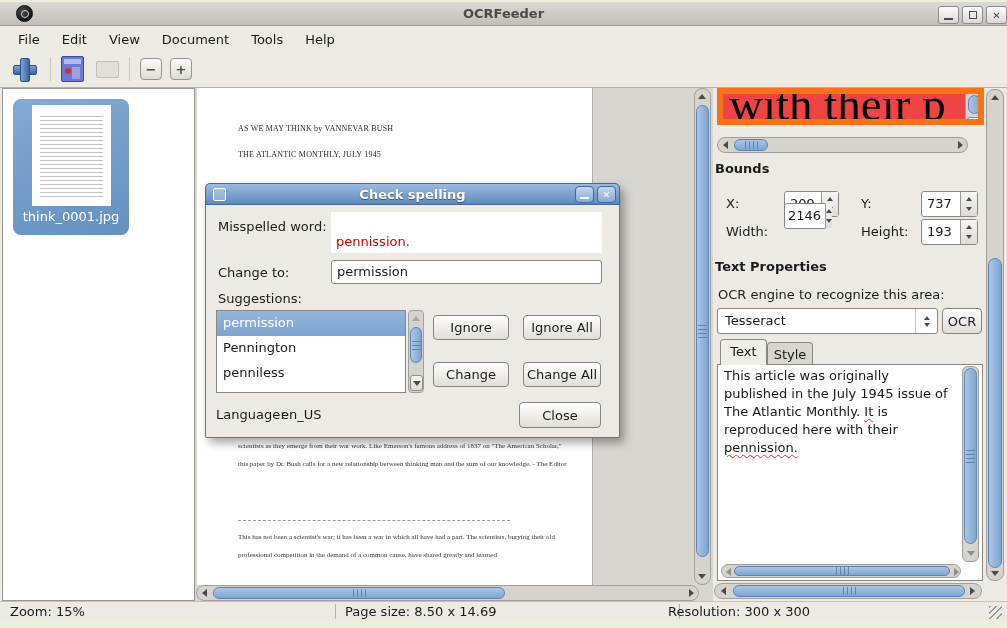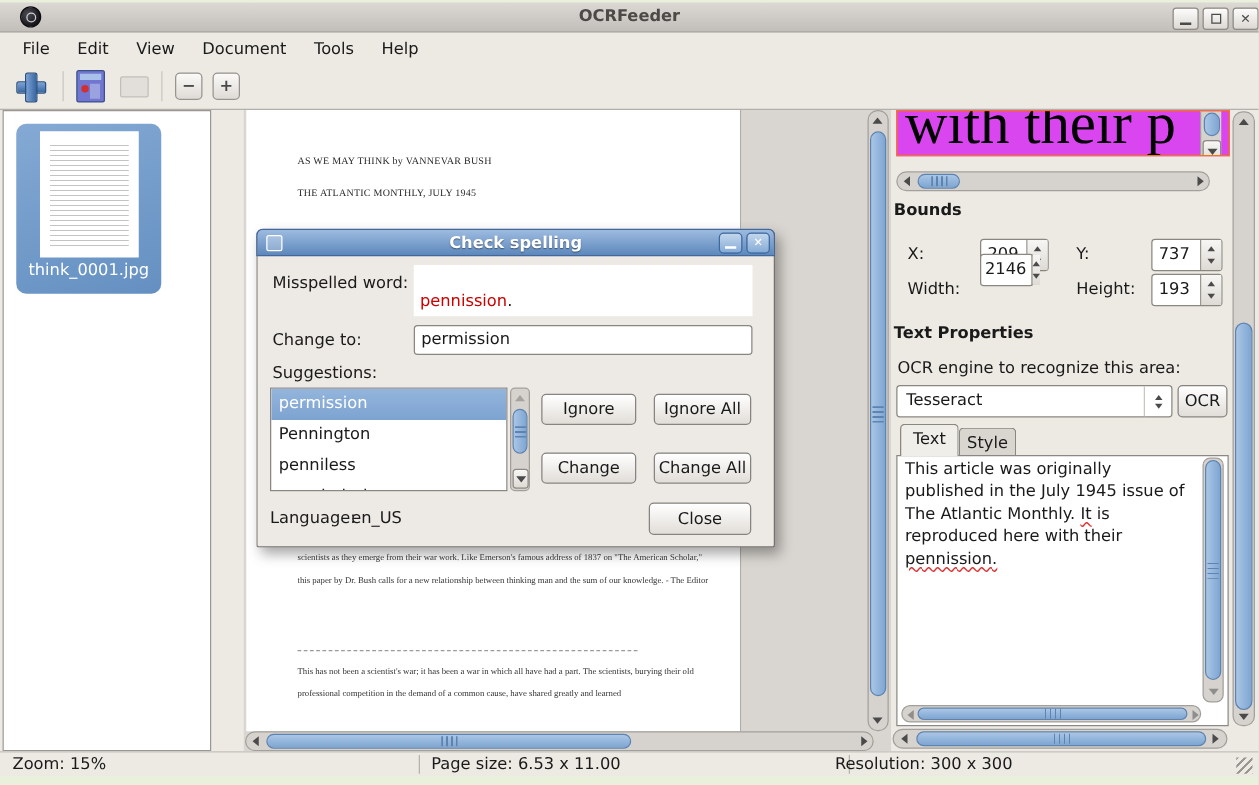--- a/index.html
+++ b/index.html
@@ -44,21 +44,21 @@
   .recog::before { content:""; position:absolute; left:2px; top:2px; right:2px; height:5px; background:#a9c1e8; }
   .recog::after { content:""; position:absolute; left:3px; top:11px; width:6px; height:6px; background:#d03030; border-radius:50%; }
   .recog .blk { position:absolute; right:3px; top:10px; width:8px; height:12px; background:#9aa3e0; }
   .export-dis { width:23px; height:17px; background:linear-gradient(#efedе9,#dcd9d3); background:#e2dfda;
     border:1px solid #c2bfba; border-radius:2px; }
   .zbtn { width:22px; height:22px; border:1px solid #969390; border-radius:4px;
     background:linear-gradient(#fbfaf8,#dedbd5); display:flex; align-items:center; justify-content:center;
     color:#4a4a4a; font-size:13px; font-weight:bold; margin-right:8px; }
 
   
-  .left-panel { position:absolute; left:2px; top:88px; width:167px; height:513px; background:#fff;
+  .left-panel { position:absolute; left:2px; top:88px; width:193px; height:513px; background:#fff;
     border:1px solid #9a9792; }
   .thumb-card { position:absolute; left:10px; top:10px; width:116px; height:136px; border-radius:8px;
     background:linear-gradient(160deg,#84a9d4,#6490c1); }
   .thumb-page { position:absolute; left:19px; top:6px; width:79px; height:101px; background:#fff; }
   .thumb-lines { position:absolute; left:8px; top:8px; right:8px; bottom:8px;
     background:repeating-linear-gradient(180deg, transparent 0 3px, #b5b5b5 3px 4px); opacity:.8; }
   .thumb-label { position:absolute; left:0; top:110px; width:100%; text-align:center; color:#fff; }
 
   .center-panel { position:absolute; left:195px; top:88px; width:518px; height:513px; background:#d9d6d1; }
   .page { position:absolute; left:2px; top:0; width:396px; height:497px; background:#fff;
@@ -213,21 +213,21 @@
       <div class="arr arr-l" style="left:5px;top:3px;"></div>
       <div class="sbthumb-h" style="left:16px;top:1px;width:292px;height:12px;">
           <div class="grip-h"></div>
         </div>
       <div class="arr arr-r" style="left:492px;top:3px;"></div>
     </div>
   </div>
 
   <div class="right-panel">
 
-    <div class="abs" style="left:4px;top:0;width:267px;height:37px;background:#d946ef;border:1px solid #f97316;overflow:hidden;">
+    <div class="abs" style="left:4px;top:0;width:267px;height:37px;background:#ef4444;border:6px solid #f97316;overflow:hidden;">
       <div class="abs" style="left:6px;top:-17px;font-family:'Liberation Serif','DejaVu Serif',serif;font-size:47px;white-space:nowrap;color:#000;">with their p</div>
       <div class="abs" style="left:242px;top:0;width:17px;height:43px;background:#d6d3ce;border-left:1px solid #a39f9a;">
         <div class="sbthumb-v" style="left:2px;top:1px;width:13px;height:19px;"></div>
         <div class="sq-btn" style="left:1px;top:23px;width:15px;height:18px;">
             <div class="arr-dn arr" style="position:static;"></div>
           </div>
       </div>
     </div>
     <div class="sbtrack" style="left:4px;top:49px;width:251px;height:16px;">
       <div class="arr arr-l" style="left:5px;top:3px;"></div>
@@ -312,21 +312,21 @@
       <div class="sbthumb-h" style="left:18px;top:1px;width:232px;height:12px;">
           <div class="grip-h"></div>
         </div>
       <div class="arr arr-r" style="left:255px;top:3px;"></div>
     </div>
   </div>
 
   <div class="statusbar">
     <div class="lbl" style="left:10px;top:2px;">Zoom: 15%</div>
     <div class="ssep" style="left:335px;"></div>
-    <div class="lbl" style="left:345px;top:2px;">Page size: 6.53 x 11.00</div>
+    <div class="lbl" style="left:345px;top:2px;">Page size: 8.50 x 14.69</div>
     <div class="ssep" style="left:679px;"></div>
     <div class="lbl" style="left:668px;top:2px;">Resolution: 300 x 300</div>
     <div class="grip-corner"></div>
   </div>
   <div class="desktop-strip" style="top:621px;height:7px;"></div>
 
   <div class="dialog">
     <div class="dialog-titlebar">
       <div class="dlg-icon"></div>
       <div class="dialog-title">Check spelling</div>

